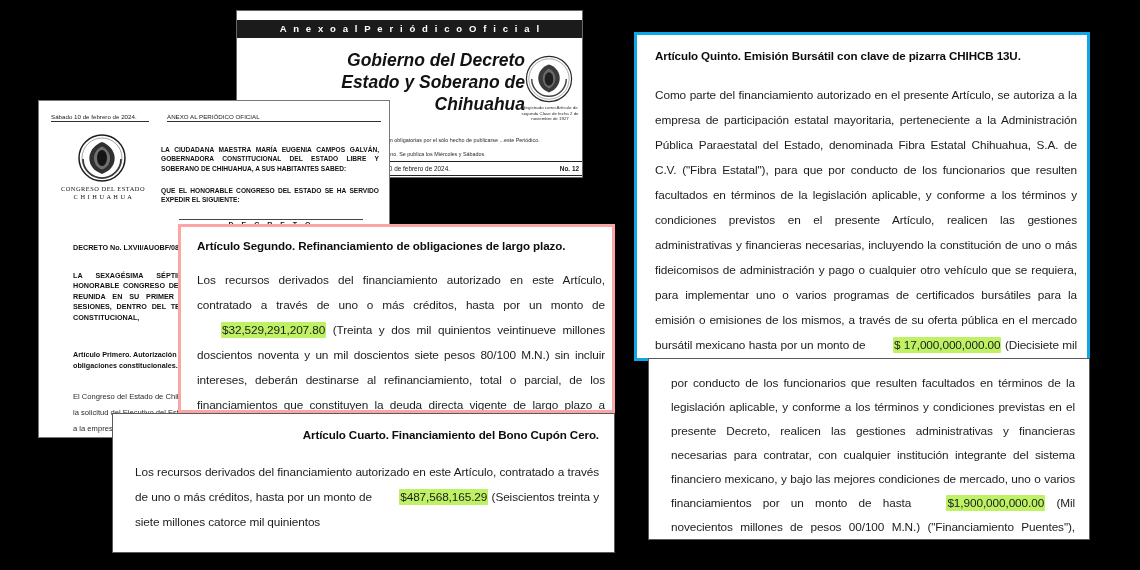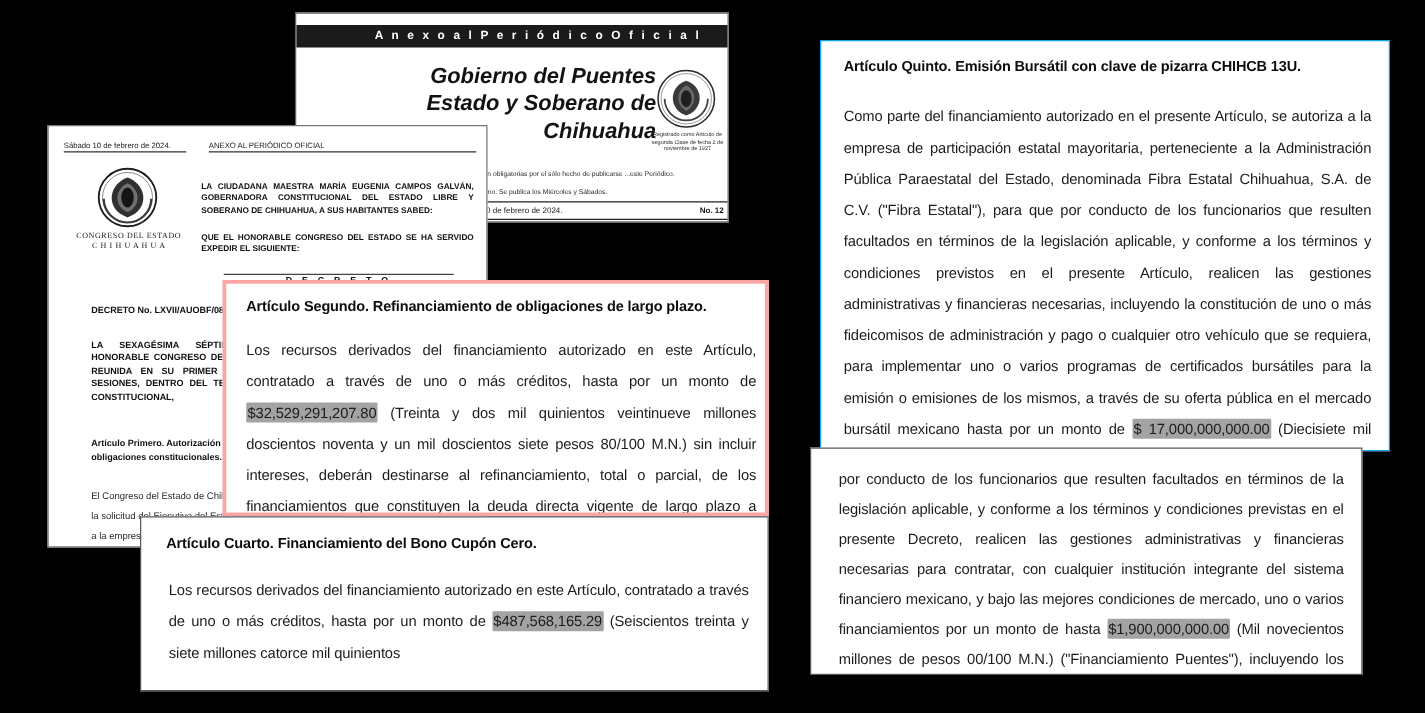--- a/index.html
+++ b/index.html
@@ -46,21 +46,20 @@
     width: 347px;
     height: 18px;
     background: #1b1b1b;
     color: #ffffff;
     font-size: 9.5px;
     font-weight: bold;
     letter-spacing: 2.1px;
     text-align: center;
     line-height: 18px;
     font-family: "Liberation Sans", sans-serif;
-    padding-left: 20px;
   }
   .po-title {
     position: absolute;
     left: 18px;
     top: 38px;
     width: 270px;
     text-align: right;
     font-family: "Liberation Sans", sans-serif;
     font-style: italic;
     font-weight: bold;
@@ -236,59 +235,60 @@
   
   #card-cuarto {
     left: 112px;
     top: 413px;
     width: 503px;
     height: 140px;
     border: 1px solid #5a5a5a;
   }
   
   #card-quinto {
-    left: 656px;
+    left: 634px;
     top: 32px;
     width: 456px;
     height: 329px;
-    border: 1px solid #0ea5e9;
+    border: 3px solid #0ea5e9;
   }
   
   #card-quinto-cont {
     left: 648px;
     top: 358px;
     width: 442px;
     height: 182px;
     border: 1px solid #5a5a5a;
   }
 
   .art-title {
     font-family: "Liberation Sans", sans-serif;
     font-weight: bold;
     font-size: 11.6px;
     color: #0d0d0d;
     letter-spacing: -0.1px;
   }
-  .art-title.centered { text-align: left; }
+  .art-title.centered { text-align: right; }
 
   .art-body {
     font-family: "Liberation Sans", sans-serif;
     font-size: 11.8px;
     line-height: 25px;
     color: #1c1c1c;
     text-align: justify;
     letter-spacing: -0.1px;
   }
   .art-body.tight { line-height: 24px; }
 
   mark.hl {
-    background: #a3a3a3;
+    background: #bef264;
     color: #1c1c1c;
     padding: 1px 1px;
     border-radius: 1px;
+    margin-left: 24px;
   }
 
   #seg-title { position: absolute; left: 16px; top: 12px; width: 410px; }
   #seg-body  { position: absolute; left: 16px; top: 41px; width: 408px; }
 
   #cuarto-title { position: absolute; left: 20px; top: 14px; width: 466px; }
   #cuarto-body  { position: absolute; left: 22px; top: 46px; width: 464px; }
 
   #quinto-title { position: absolute; left: 18px; top: 14px; width: 424px; }
   #quinto-body  { position: absolute; left: 18px; top: 48px; width: 422px; }
@@ -300,21 +300,21 @@
 </head>
 <body>
 
 <div class="stage">
 
   <div class="card" id="doc-periodico">
 
     <div class="po-banner">A n e x o   a l   P e r i ó d i c o   O f i c i a l</div>
 
     <div class="po-title">
-      <div>Gobierno del Puentes</div>
+      <div>Gobierno del Decreto</div>
       <div>Estado y Soberano de Chihuahua</div>
     </div>
 
     <div class="po-emblem">
       <svg class="emblem-svg" viewBox="0 0 100 100">
         <circle cx="50" cy="50" r="47" fill="none" stroke="#2a2a2a" stroke-width="2.5"></circle>
         <circle cx="50" cy="50" r="42" fill="none" stroke="#555" stroke-width="1"></circle>
         <path d="M50 20 C38 24 30 33 28 44 C26 56 32 68 42 74 L50 78 L58 74 C68 68 74 56 72 44 C70 33 62 24 50 20 Z" fill="#3a3a3a"></path>
         <path d="M50 28 C43 31 38 38 37 46 C36 55 40 64 48 69 L50 70 L52 69 C60 64 64 55 63 46 C62 38 57 31 50 28 Z" fill="#6a6a6a"></path>
         <ellipse cx="50" cy="50" rx="9" ry="14" fill="#1f1f1f"></ellipse>

